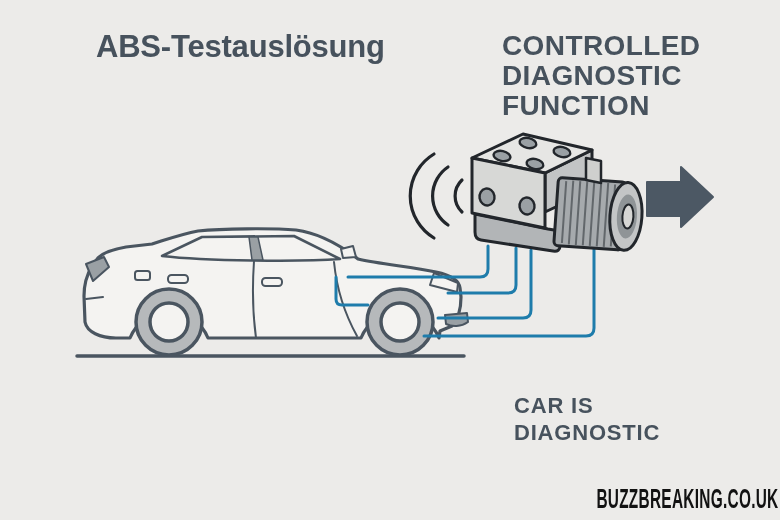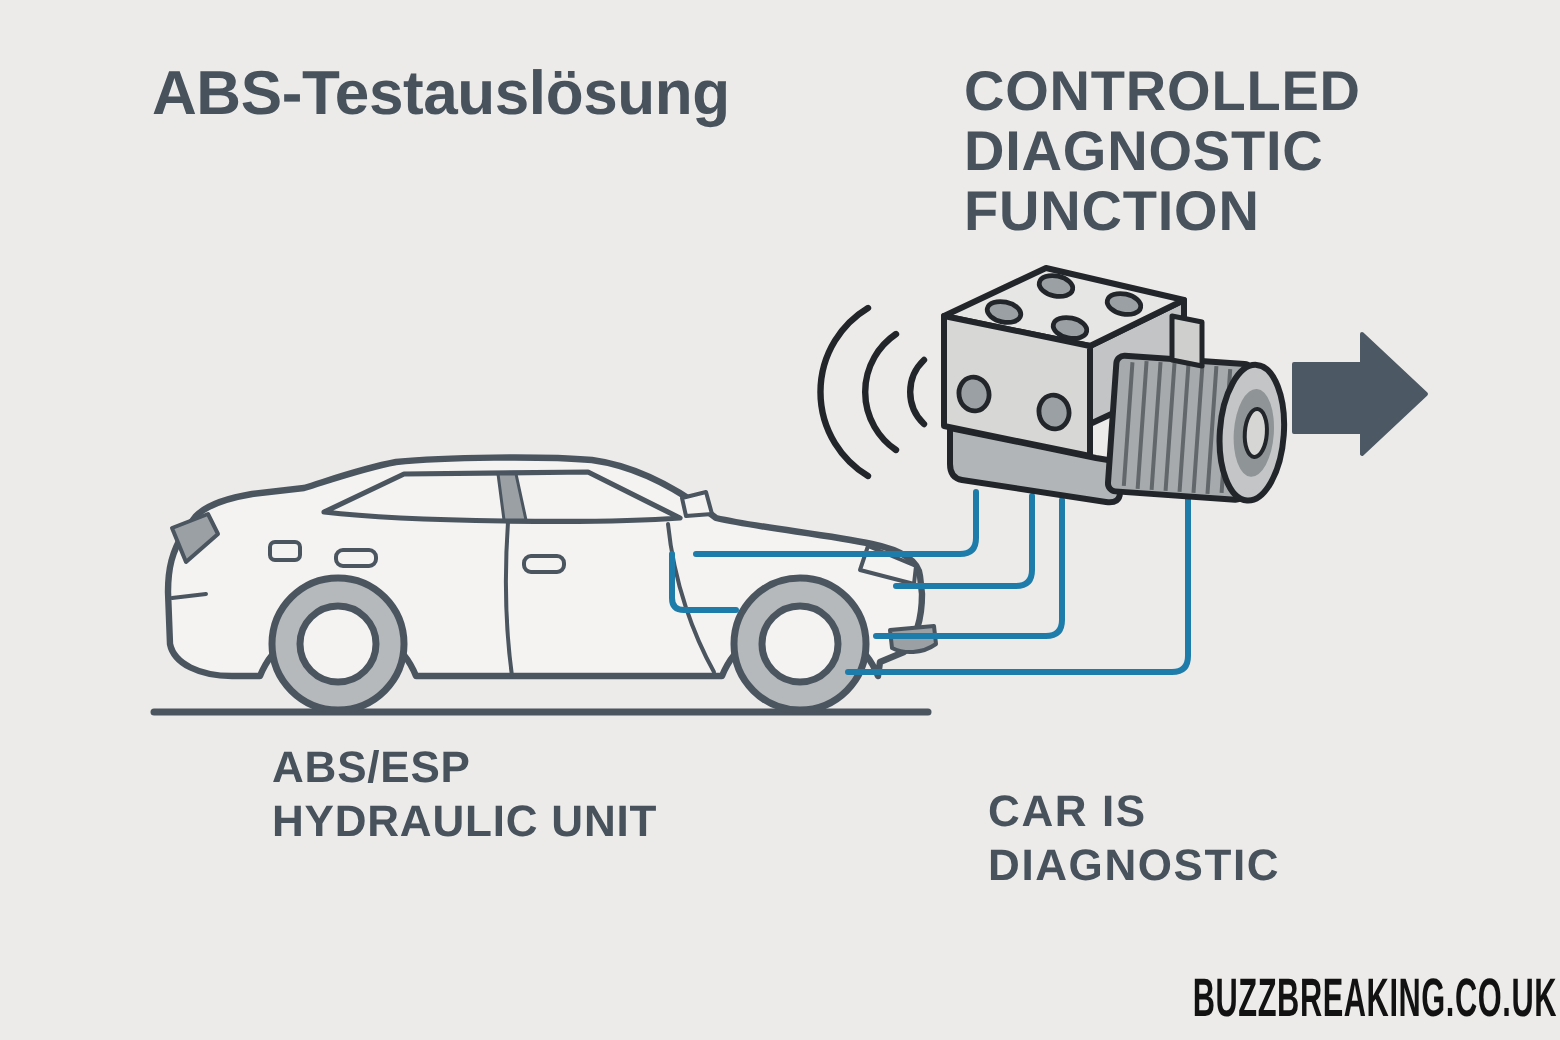--- a/index.html
+++ b/index.html
@@ -10,21 +10,21 @@
     --watermark-text:#121212;
   }
   html,body{margin:0;padding:0;}
   body{
     width:780px;height:520px;position:relative;overflow:hidden;
     background:var(--background,#ecebe9);
     font-family:"Liberation Sans", sans-serif;
   }
   .stage{position:absolute;inset:0;}
   svg{position:absolute;left:0;top:0;}
-  .txt{position:absolute;color:var(--heading-text,#47525d);font-weight:bold;white-space:pre-line;}
+  .txt{position:absolute;color:var(--heading-text,#47525d);font-weight:bold;white-space:pre-line;margin-left:20px;}
   .title{left:76px;top:28px;font-size:31px;line-height:38px;letter-spacing:-0.2px;}
   .lbl-diag{left:482px;top:31px;font-size:28px;line-height:30px;letter-spacing:0.4px;}
   .lbl-hydra{left:136px;top:370px;font-size:22px;line-height:27px;letter-spacing:0.4px;}
   .lbl-stat{left:494px;top:392px;font-size:22px;line-height:27px;letter-spacing:0.8px;}
   .watermark{
     position:absolute;right:2px;top:484px;font-size:27px;font-weight:800;
     color:var(--watermark-text,#121212);letter-spacing:0.5px;
     transform:scaleX(0.57);transform-origin:100% 0;white-space:nowrap;
   }
   
@@ -123,18 +123,16 @@
       <path class="wave" d="M 434,154 A 49 49 0 0 0 434,238"></path>
     </g>
 
     <path class="arrow" d="M 647,182 L 681,182 L 681,167 L 713,197 L 681,227 L 681,216 L 647,216 Z"></path>
   </svg>
 
   <div class="txt title">ABS-Testauslösung</div>
   <div class="txt lbl-diag">CONTROLLED
 DIAGNOSTIC
 FUNCTION</div>
-  <div class="txt lbl-hydra">ABS/ESP
-HYDRAULIC UNIT</div>
   <div class="txt lbl-stat">CAR IS
 DIAGNOSTIC</div>
   <div class="watermark">BUZZBREAKING.CO.UK</div>
 </div>
 
 </body></html>

